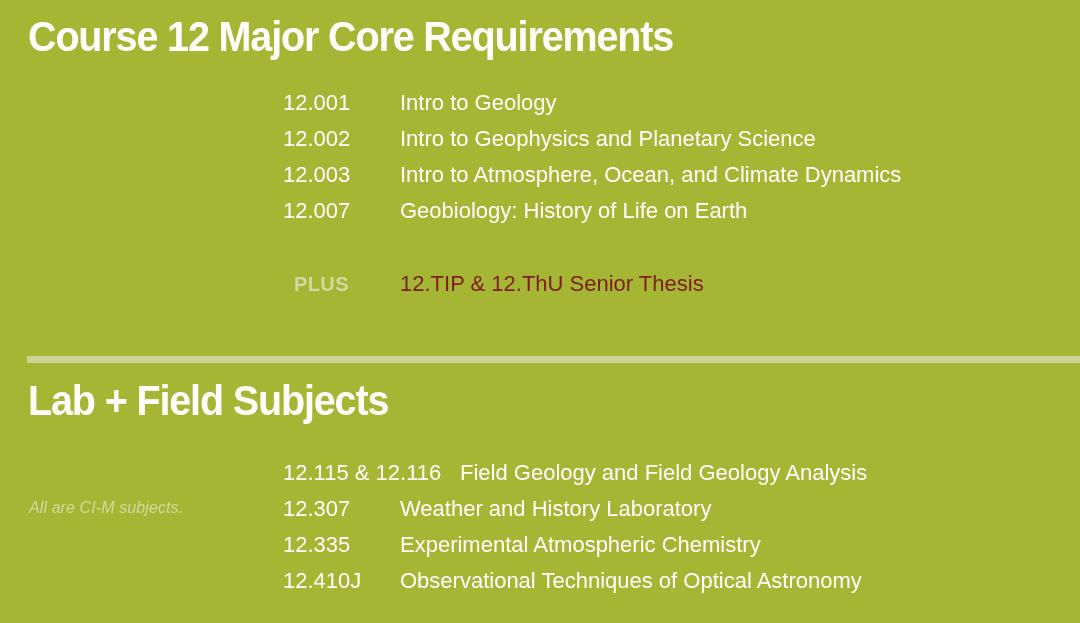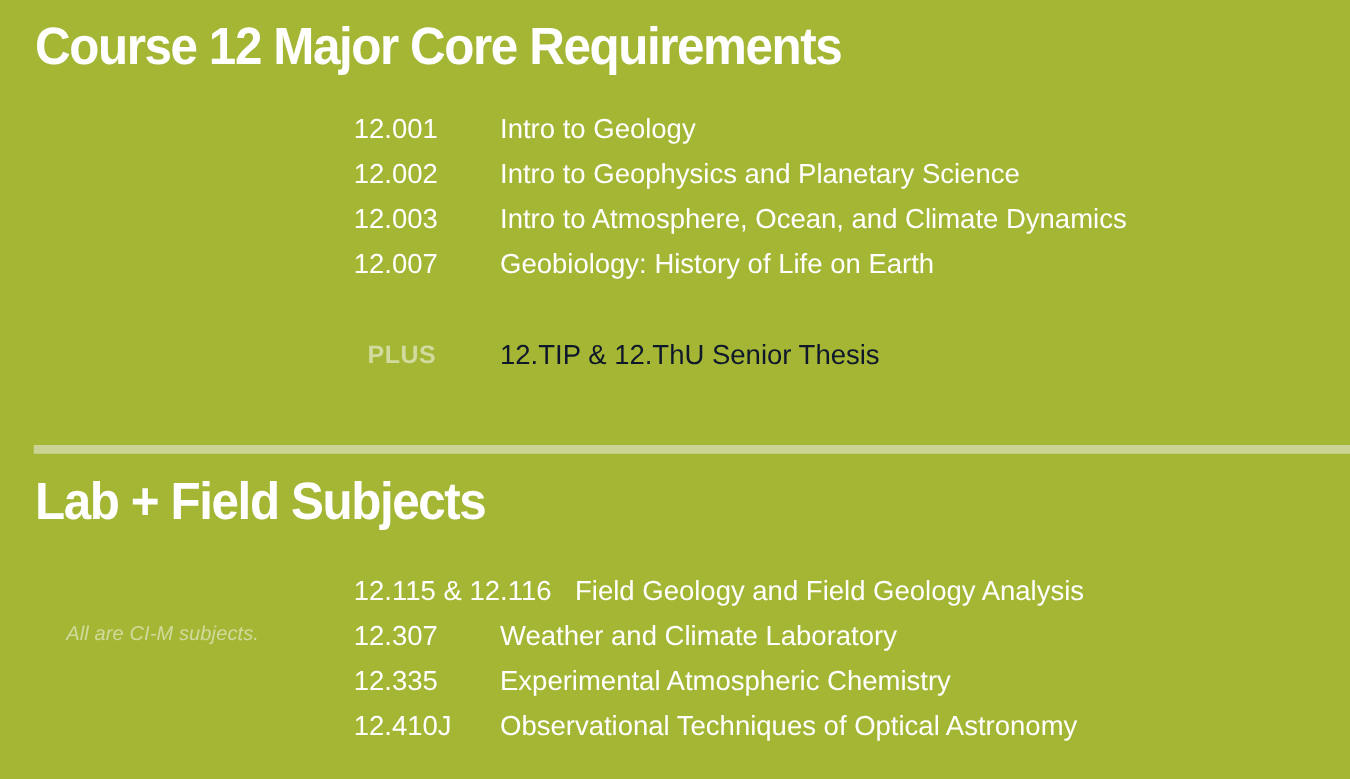--- a/index.html
+++ b/index.html
@@ -66,21 +66,20 @@
   .sub-note {
     position: absolute;
     left: 29px;
     top: 500px;
     color: #d2da9e;
     font-style: italic;
     font-size: 16px;
     letter-spacing: 0.1px;
     line-height: 1;
     white-space: nowrap;
-    margin-left: 24px;
   }
 
   .plus-label {
     position: absolute;
     left: 283px;
     width: 77px;
     text-align: center;
     top: 274px;
     color: #d2da9e;
     font-weight: bold;
@@ -116,21 +115,21 @@
   
   .lab-row        { left: 283px; }
   .lab-row .name  { left: 117px; }
   .lab-row.wide .name { left: 177px; }
 
   
   #row-plus {
     position: absolute;
     left: 400px;
     top: 273px;
-    color: #0f172a;
+    color: #7f1d1d;
     font-size: 22px;
     line-height: 1;
     white-space: nowrap;
   }
 </style>
 </head>
 <body>
 
 <div class="page">
 
@@ -163,21 +162,21 @@
 
 
   <div class="sub-note">All are CI-M subjects.</div>
 
   <div class="course-row lab-row wide" style="top:462px;">
     <span class="code">12.115 &amp; 12.116</span>
     <span class="name">Field Geology and Field Geology Analysis</span>
   </div>
   <div class="course-row lab-row" style="top:498px;">
     <span class="code">12.307</span>
-    <span class="name">Weather and Climate Laboratory</span>
+    <span class="name">Weather and History Laboratory</span>
   </div>
   <div class="course-row lab-row" style="top:534px;">
     <span class="code">12.335</span>
     <span class="name">Experimental Atmospheric Chemistry</span>
   </div>
   <div class="course-row lab-row" style="top:570px;">
     <span class="code">12.410J</span>
     <span class="name">Observational Techniques of Optical Astronomy</span>
   </div>
 

